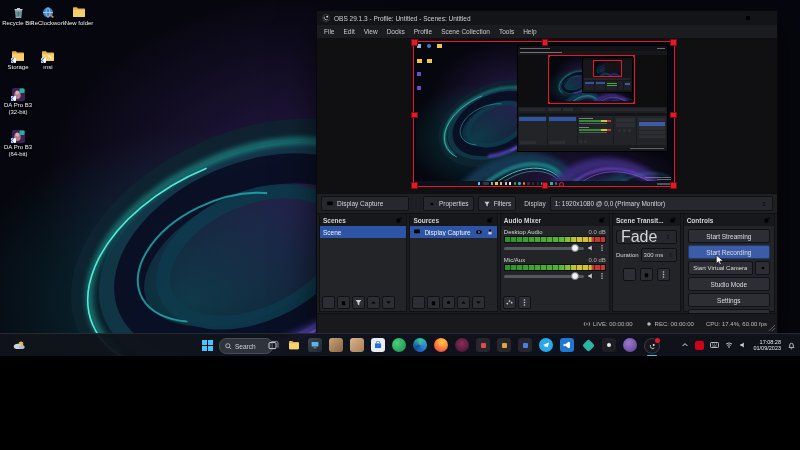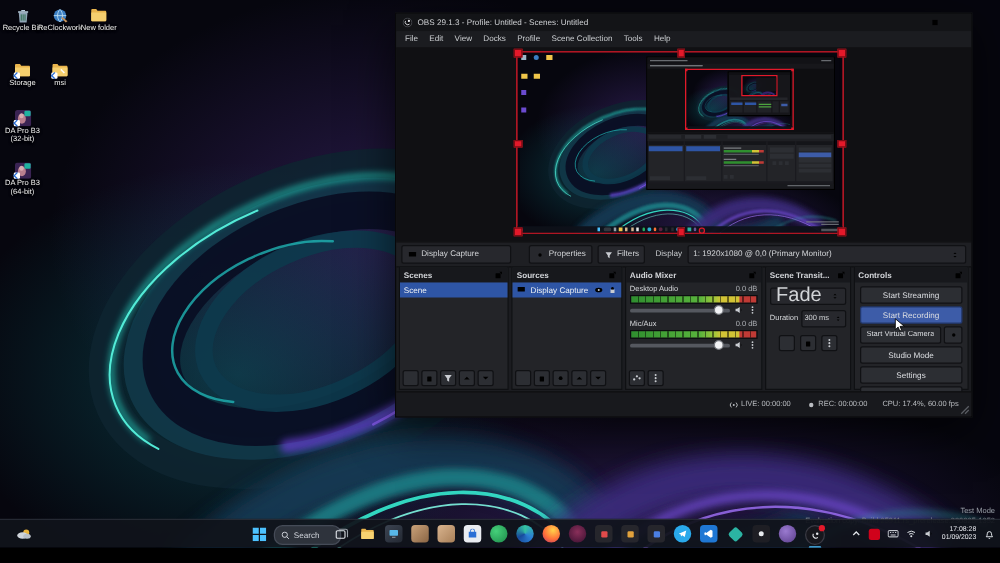--- a/index.html
+++ b/index.html
@@ -1,18 +1,18 @@
 <!DOCTYPE html>
 <html><head>
 <meta charset="utf-8">
 <style>
   html,body{margin:0;padding:0;background:#000;}
   body{width:800px;height:450px;overflow:hidden;font-family:"Liberation Sans",sans-serif;-webkit-font-smoothing:antialiased;}
   .abs{position:absolute;}
-  #desktop{position:absolute;inset:0;width:800px;height:438px;background:#05050c;overflow:hidden;}
+  #desktop{position:absolute;inset:0;width:800px;height:356px;background:#05050c;overflow:hidden;}
   .wallpaper{position:absolute;left:0;top:0;}
   
   .dicon{position:absolute;width:36px;text-align:center;color:#f2f2f2;font-size:6px;line-height:7px;text-shadow:0 1px 2px #000,0 0 2px #000;}
   .dicon .glyph{width:15px;height:13px;margin:0 auto 1px auto;position:relative;}
   .shortcut-badge{position:absolute;left:0;bottom:0;width:5px;height:5px;background:#fff;border-radius:1px;display:flex;align-items:center;justify-content:center;}
   .shortcut-badge:before{content:"";width:3px;height:3px;border-left:1px solid #2a6fd6;border-bottom:1px solid #2a6fd6;transform:translate(0.5px,-0.5px) rotate(45deg);}
   
   #obs{position:absolute;left:316px;top:10px;width:460px;height:322px;background:#1b1c20;border:1px solid #08080a;box-shadow:0 10px 34px rgba(0,0,0,.65);color:#d6d8db;}
   .titlebar{position:absolute;left:0;top:0;right:0;height:14px;background:#131417;display:flex;align-items:center;padding:0 5px;gap:4px;}
   .titlebar .t{font-size:6.5px;color:#cfd1d4;white-space:nowrap;}

